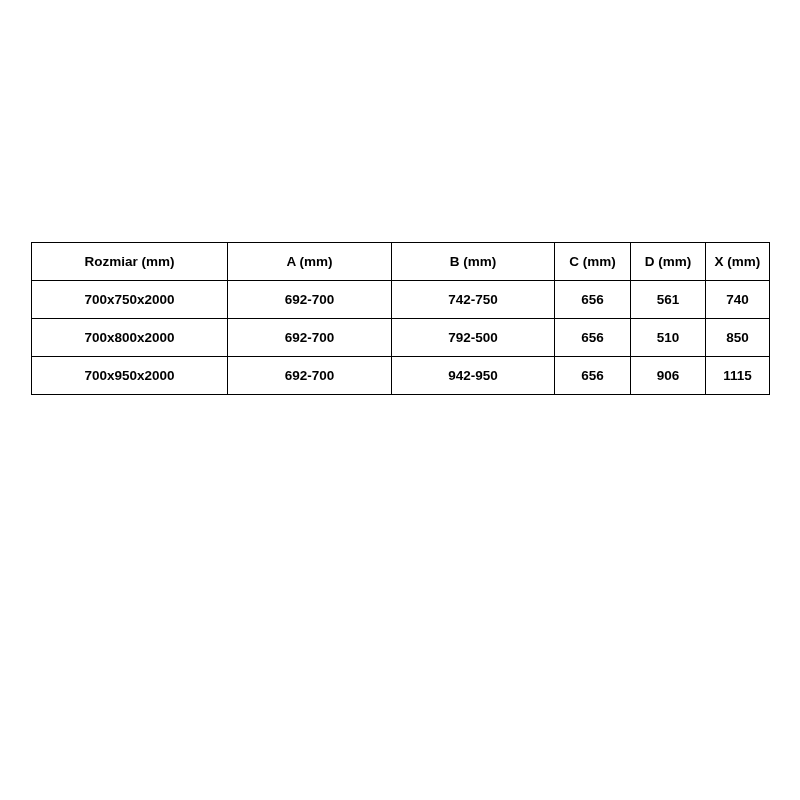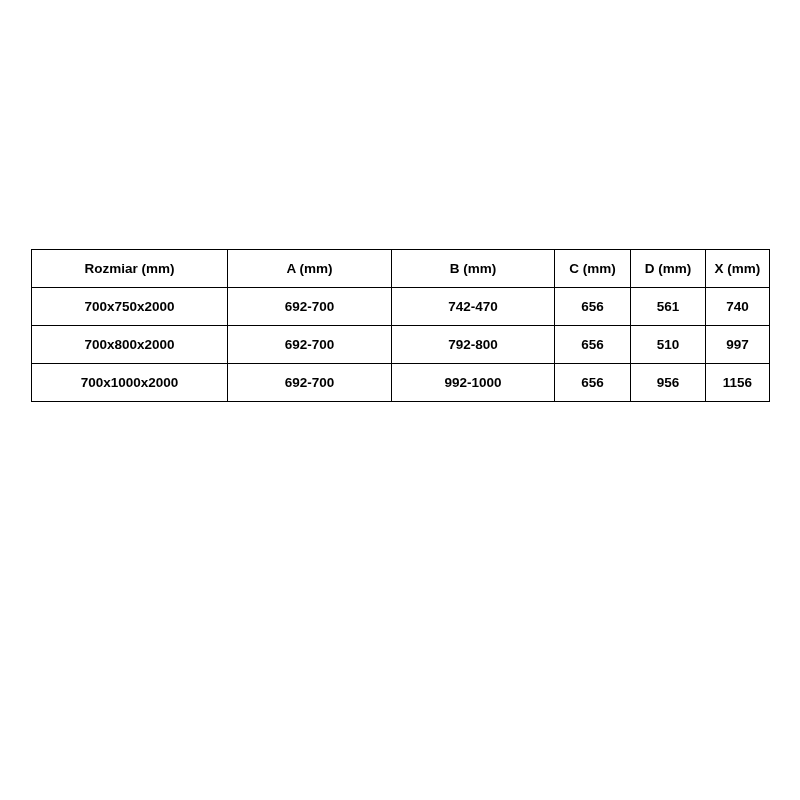--- a/index.html
+++ b/index.html
@@ -15,21 +15,21 @@
   }
   .page {
     position: relative;
     width: 800px;
     height: 800px;
     box-sizing: border-box;
   }
   .table-wrap {
     position: absolute;
     left: 31px;
-    top: 249px;
+    top: 242px;
     width: 738px;
   }
   table.spec-table {
     border-collapse: collapse;
     width: 738px;
     table-layout: fixed;
   }
   table.spec-table th,
   table.spec-table td {
     border: 1px solid #000000;
@@ -72,37 +72,37 @@
           <th>B (mm)</th>
           <th>C (mm)</th>
           <th>D (mm)</th>
           <th>X (mm)</th>
         </tr>
       </thead>
       <tbody>
         <tr>
           <td>700x750x2000</td>
           <td>692-700</td>
-          <td>742-470</td>
+          <td>742-750</td>
           <td>656</td>
           <td>561</td>
           <td>740</td>
         </tr>
         <tr>
           <td>700x800x2000</td>
           <td>692-700</td>
-          <td>792-800</td>
+          <td>792-500</td>
           <td>656</td>
           <td>510</td>
-          <td>997</td>
+          <td>850</td>
         </tr>
         <tr>
-          <td>700x1000x2000</td>
+          <td>700x950x2000</td>
           <td>692-700</td>
-          <td>992-1000</td>
+          <td>942-950</td>
           <td>656</td>
-          <td>956</td>
-          <td>1156</td>
+          <td>906</td>
+          <td>1115</td>
         </tr>
       </tbody>
     </table>
   </div>
 </div>
 
 </body></html>

